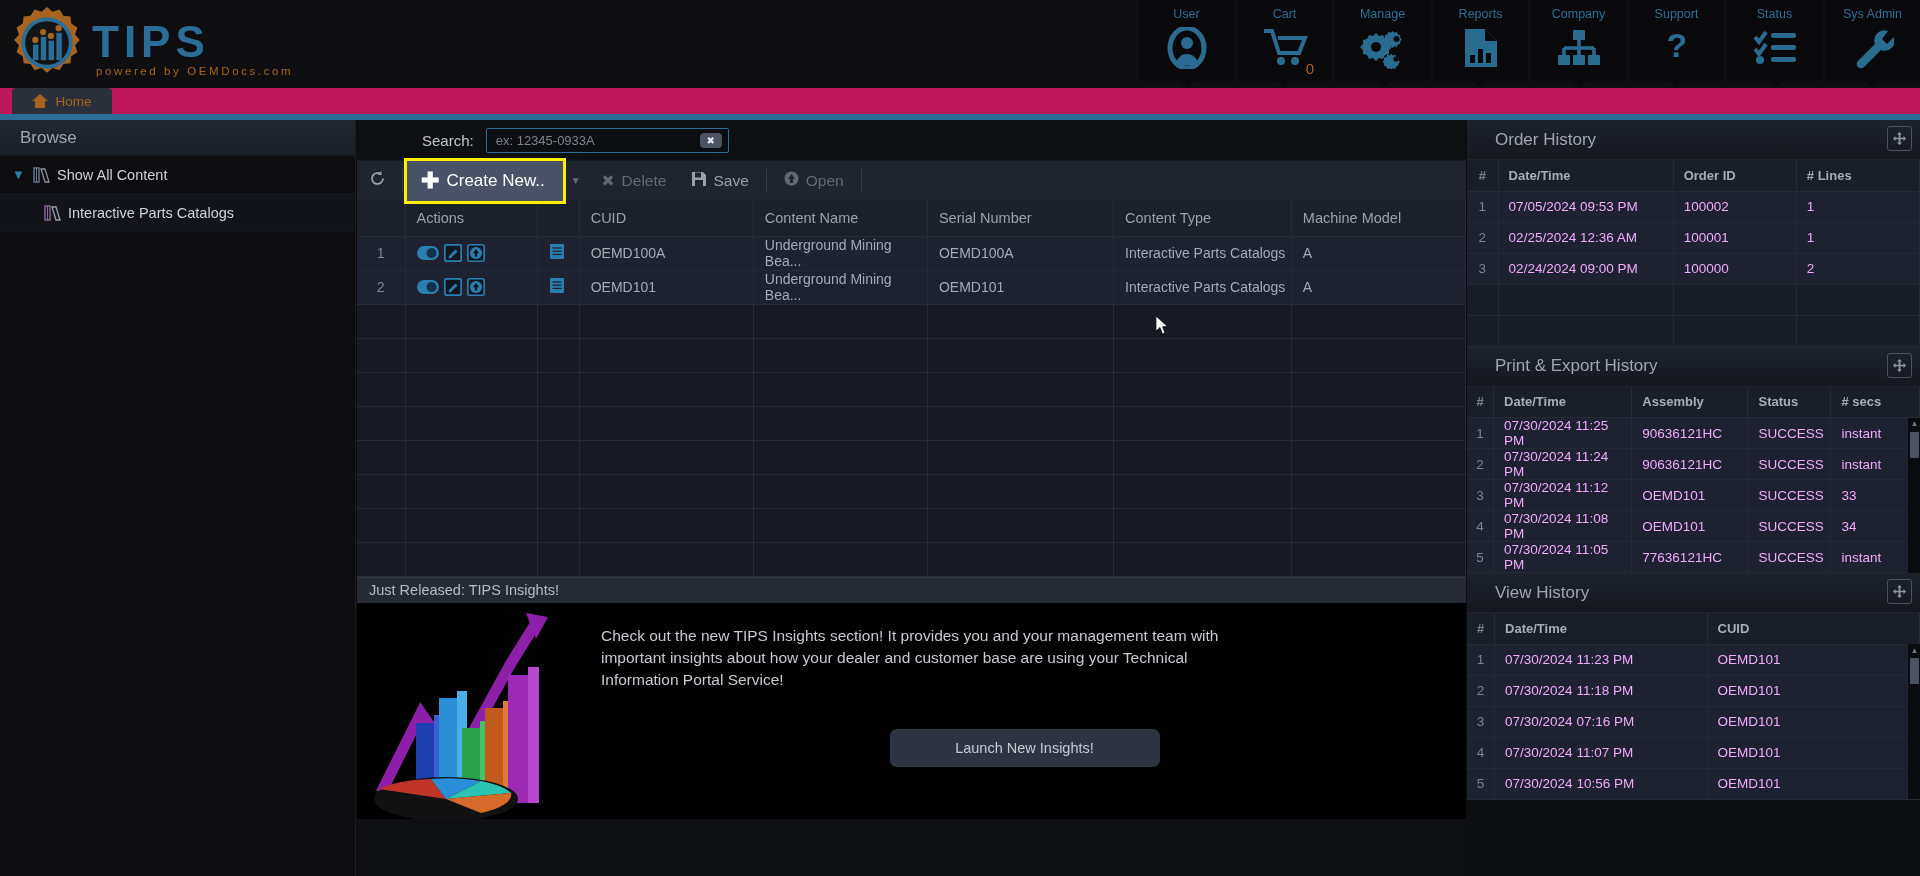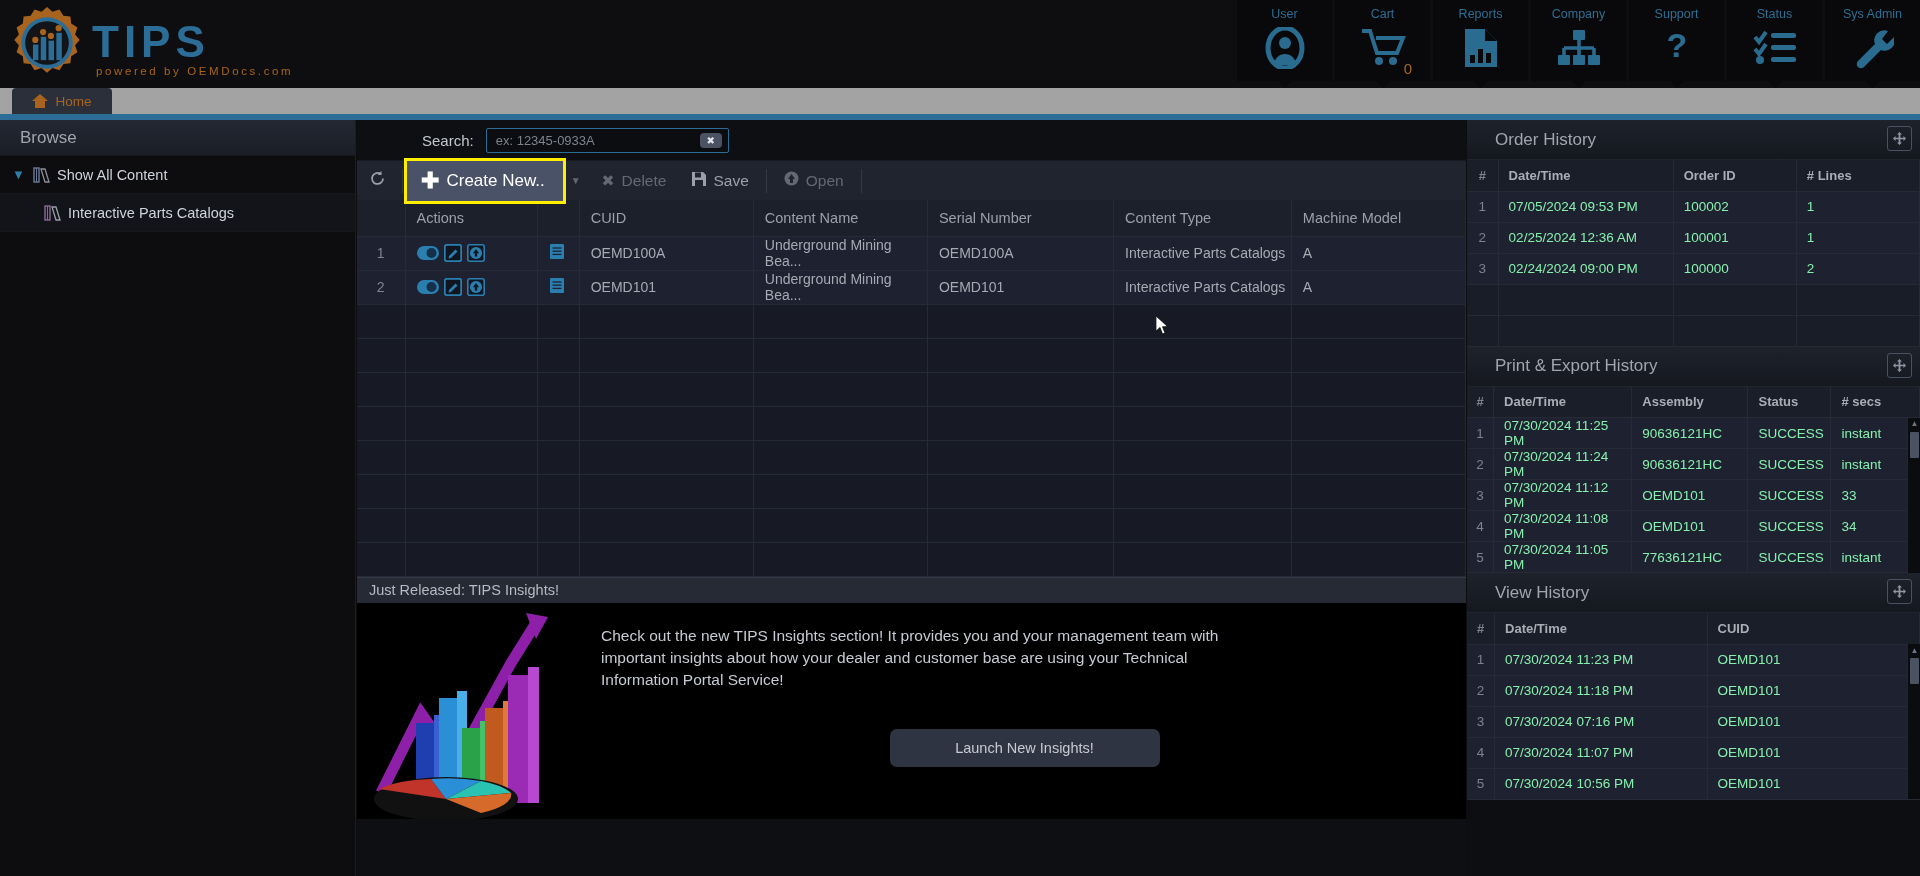--- a/index.html
+++ b/index.html
@@ -56,21 +56,21 @@
     border-top: 7px solid #09090b;
   }
   .cart-count {
     position: absolute; font-size: 15px; color: #a8641f;
     right: 18px; bottom: 4px;
   }
 
   
   .tabstrip {
     position: absolute; top: 88px; left: 0; width: 1920px; height: 26px;
-    background: #a3a3a3;
+    background: #be185d;
   }
   .tab {
     position: absolute; left: 12px; top: 0;
     width: 100px; height: 26px;
     background: #2a2f3a;
     border-radius: 4px 4px 0 0;
     display: flex; align-items: center; justify-content: center; gap: 7px;
     cursor: pointer;
   }
   .tab .tab-label { font-size: 13.5px; color: #a8641f; }
@@ -230,21 +230,21 @@
     display: flex; align-items: center; justify-content: center;
     cursor: pointer;
   }
   .ptable { width: 453px; border-collapse: collapse; table-layout: fixed; }
   .ptable th {
     height: 31px; background: #1a1e28; text-align: left; font-weight: bold;
     font-size: 13px; color: #a8adb6; padding-left: 10px;
     border-right: 1px solid #252a35; border-bottom: 1px solid #252a35;
   }
   .ptable td {
-    height: 31px; background: #1e2230; font-size: 13.5px; color: #86efac;
+    height: 31px; background: #1e2230; font-size: 13.5px; color: #f0abfc;
     padding-left: 10px;
     border-right: 1px solid #252a35; border-bottom: 1px solid #252a35;
   }
   .ptable td.idx, .ptable th.idx { width: 24px; text-align: center; padding-left: 0; color: #7d828c; }
   .ptable tr.blank td { background: #191d27; }
   .oh-date { width: 135px; } .oh-id { width: 95px; } .oh-lines { width: 95px; }
   .pe-date { width: 125px; } .pe-asm { width: 105px; } .pe-st { width: 75px; } .pe-sec { width: 80px; }
   .vh-date { width: 185px; } .vh-cuid { width: 185px; }
   .pscroll {
     position: absolute; right: 0; width: 13px;
@@ -308,20 +308,33 @@
       <div class="nav-icon">
         <svg width="46" height="42" viewBox="0 0 46 42">
             <path d="M2 4 h8 l7 22 h20 l6-15 h-27" fill="none" stroke="#2a6b90" stroke-width="4"></path>
             <circle cx="19" cy="34" r="4"></circle>
             <circle cx="33" cy="34" r="4"></circle>
           </svg>
       </div>
       <div class="cart-count">0</div>
     </div>
 
+    <div class="navitem">
+      <div class="nav-label">Manage</div>
+      <div class="nav-icon">
+        <svg width="46" height="42" viewBox="0 0 46 42">
+          <path d="M16 6 l3 3 4-1 2 4 4 1 v4 l3 3-3 3 v4 l-4 1-2 4-4-1-3 3-3-3-4 1-2-4-4-1v-4l-3-3 3-3v-4l4-1 2-4 4 1z"></path>
+          <circle cx="16" cy="20" r="5" fill="#09090b"></circle>
+          <path d="M35 4 l2 2 3-1 1 3 3 1v3l2 2-2 2v3l-3 1-1 3-3-1-2 2-2-2-3 1-1-3-3-1v-3l-2-2 2-2v-3l3-1 1-3 3 1z" transform="translate(-4,-2) scale(0.85) translate(8,3)"></path>
+          <circle cx="36.5" cy="12" r="3" fill="#09090b"></circle>
+          <path d="M35 26 l2 2 3-1 1 3 3 1v3l2 2-2 2v3l-3 1-1 3-3-1-2 2-2-2-3 1-1-3-3-1v-3l-2-2 2-2v-3l3-1 1-3 3 1z" transform="translate(-4,2) scale(0.8) translate(9,5)"></path>
+          <circle cx="36" cy="32" r="2.6" fill="#09090b"></circle>
+        </svg>
+      </div>
+    </div>
 
     <div class="navitem">
       <div class="nav-label">Reports</div>
       <div class="nav-icon">
         <svg width="36" height="42" viewBox="0 0 36 42">
             <path d="M2 2 h20 l12 12 v26 h-32z"></path>
             <path d="M22 2 v12 h12" fill="#09090b"></path>
             <g fill="#09090b">
               <rect x="7" y="28" width="5" height="8"></rect>
               <rect x="15" y="22" width="5" height="14"></rect>

